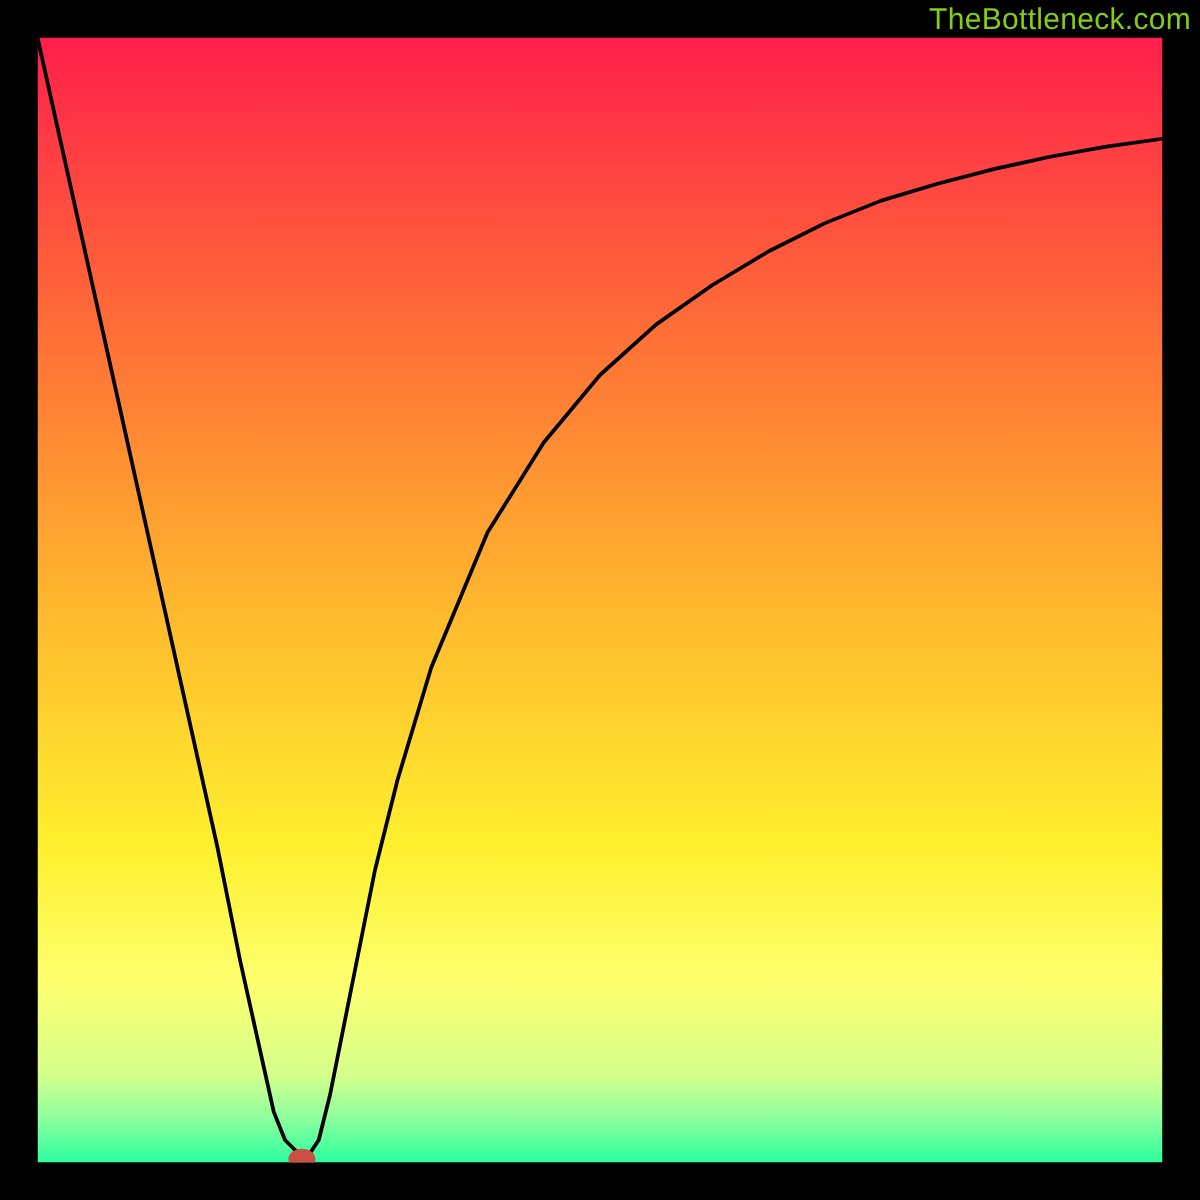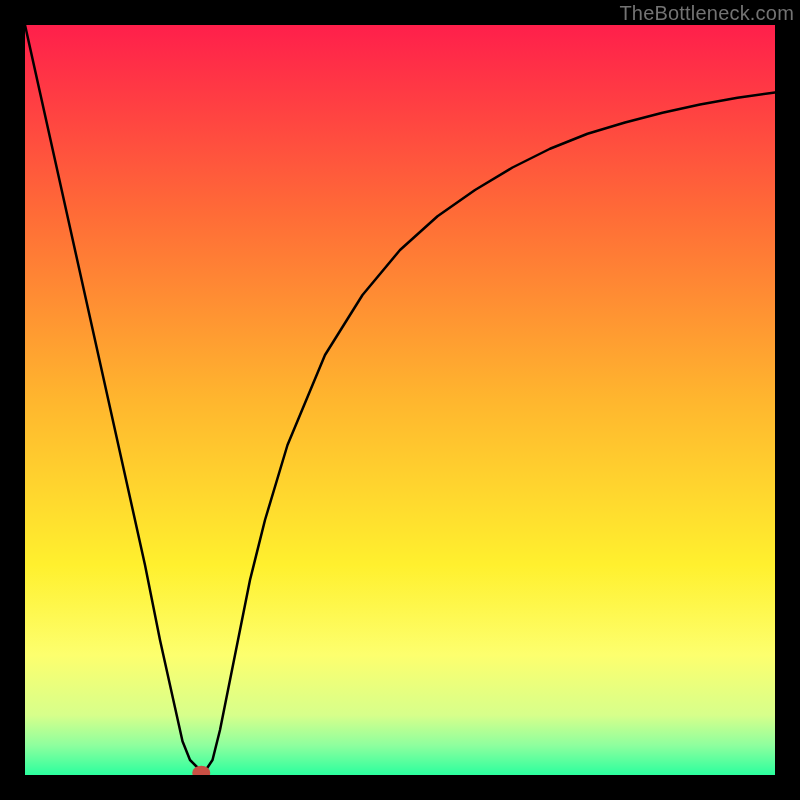--- a/index.html
+++ b/index.html
@@ -13,21 +13,21 @@
   }
   .wrap {
     position: relative;
     width: 800px;
     height: 800px;
   }
   .attrib {
     position: absolute;
     top: 2px;
     right: 6px;
-    color: #737373;
+    color: #84cc16;
     font-size: 20px;
     font-weight: 500;
     letter-spacing: 0.2px;
     z-index: 10;
   }
   .plot {
     position: absolute;
     left: 25px;
     top: 25px;
     width: 750px;

